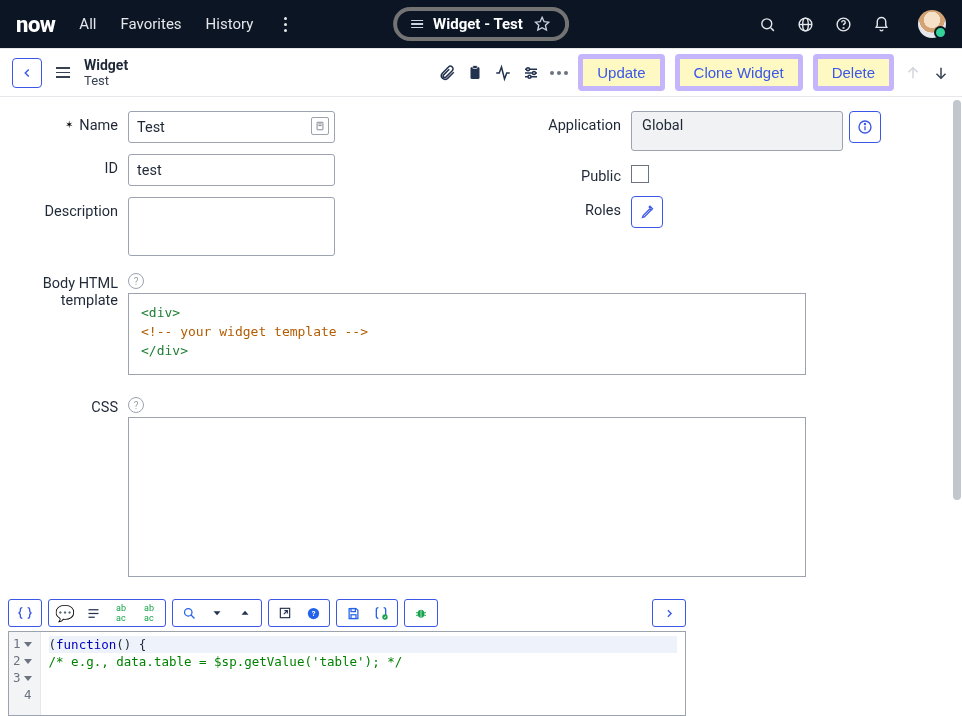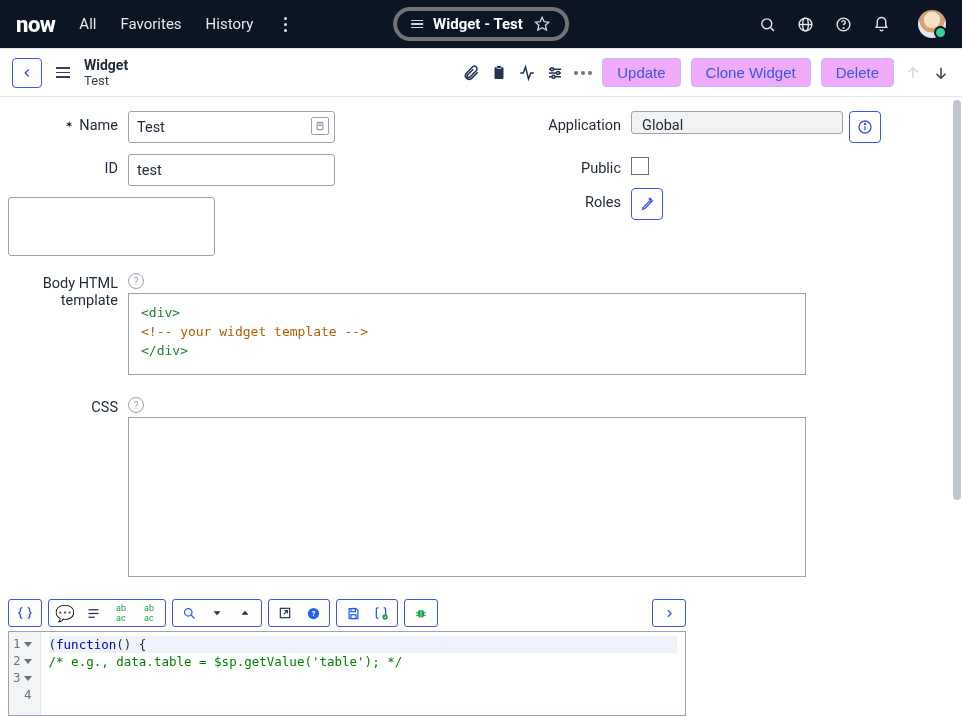--- a/index.html
+++ b/index.html
@@ -78,21 +78,21 @@
   .ham { display:flex; flex-direction:column; gap:3px; cursor:pointer; padding:4px;}
   .ham div{width:14px;height:1.5px;background:#374151;}
   .sec-title{font-weight:700;font-size:14px;line-height:16px;}
   .sec-sub{font-size:13px;color:#374151;line-height:15px;}
   .sec-stack{display:flex;flex-direction:column;}
   .sec-right{margin-left:auto;display:flex;align-items:center;gap:10px;}
   .tb-icon{width:18px;height:18px;cursor:pointer; color:#22324f; }
   .dots{display:flex;gap:3px;cursor:pointer;}
   .dots span{width:4px;height:4px;background:#6b7280;border-radius:50%;}
   .btn {
-    border:1px solid #c4b5fd; color:#3a57e8; background:#f0abfc;
+    border:5px solid #c4b5fd; color:#3a57e8; background:#fef9c3;
     padding: 5px 14px; font-size:15px; border-radius:4px; cursor:pointer;
   }
   .arrow-dim{color:#d1d5db;cursor:default;}
   .arrow-act{color:#374151;cursor:pointer;}
 
   
   .content{ padding: 14px 8px 0 8px; height: calc(100% - 97px); overflow-y: auto; }
   .scrollbar {
     position:absolute; right:1px; top:100px; width:8px; height: 400px; background:#c1c7cd; border-radius:4px;
   }
@@ -117,21 +117,21 @@
     border:1px solid #9ca3af;
     border-radius:3px;
     font-size:14.5px;
     color:#1f2937;
     font-family:inherit;
   }
   .input{ width:207px; height:32px; padding: 0 8px; }
   .input-wrap{ position:relative; width:207px;}
   .suggest-icon { position:absolute; right:6px; top:6px; width:18px;height:18px; border:1px solid #9ca3af; border-radius:2px; display:flex; align-items:center; justify-content:center; font-size:10px; color:#6b7280;}
   .textarea{ width:207px; height:59px; padding:6px 8px; resize:none;}
-  .ro { width: 212px; height:23px; background:#f1f2f3; border-color:#9ca3af; padding:5px 10px; }
+  .ro { width: 212px; height:40px; background:#f1f2f3; border-color:#9ca3af; padding:5px 10px; }
   .icon-btn{
     width:32px;height:32px;border:1px solid #3a57e8;color:#3a57e8;border-radius:4px;
     display:flex;align-items:center;justify-content:center;cursor:pointer;margin-left:6px;
   }
   .checkbox{width:18px;height:18px;border:1.5px solid #6b7280;background:#fff;margin-top:3px;cursor:pointer;}
   .help-circ{ width:16px;height:16px;border:1.5px solid #9ca3af;border-radius:50%;display:inline-flex;align-items:center;justify-content:center;font-size:10px;color:#9ca3af;margin-left:4px; margin-top:6px;}
 
   .wide-lbl{ width:120px; text-align:right; padding:2px 10px 0 0;font-size:14.5px;}
   .code-box{
     border:1px solid #9ca3af;
@@ -313,20 +313,21 @@
                 <line x1="8" y1="11" x2="16" y2="11"></line>
               </svg>
           </div>
         </div>
       </div>
       <div class="field-row">
         <div class="lbl">ID</div>
         <input class="input" value="test" style="">
       </div>
       <div class="field-row">
+        <div class="lbl">Description</div>
         <textarea class="textarea" style=""></textarea>
       </div>
     </div>
 
     <div class="col">
       <div class="field-row">
         <div class="lbl" style="width:150px">Application</div>
         <div class="ro">Global</div>
         <div class="icon-btn">
           <svg viewBox="0 0 24 24" width="16" height="16" fill="none" stroke="#3a57e8" stroke-width="2">

